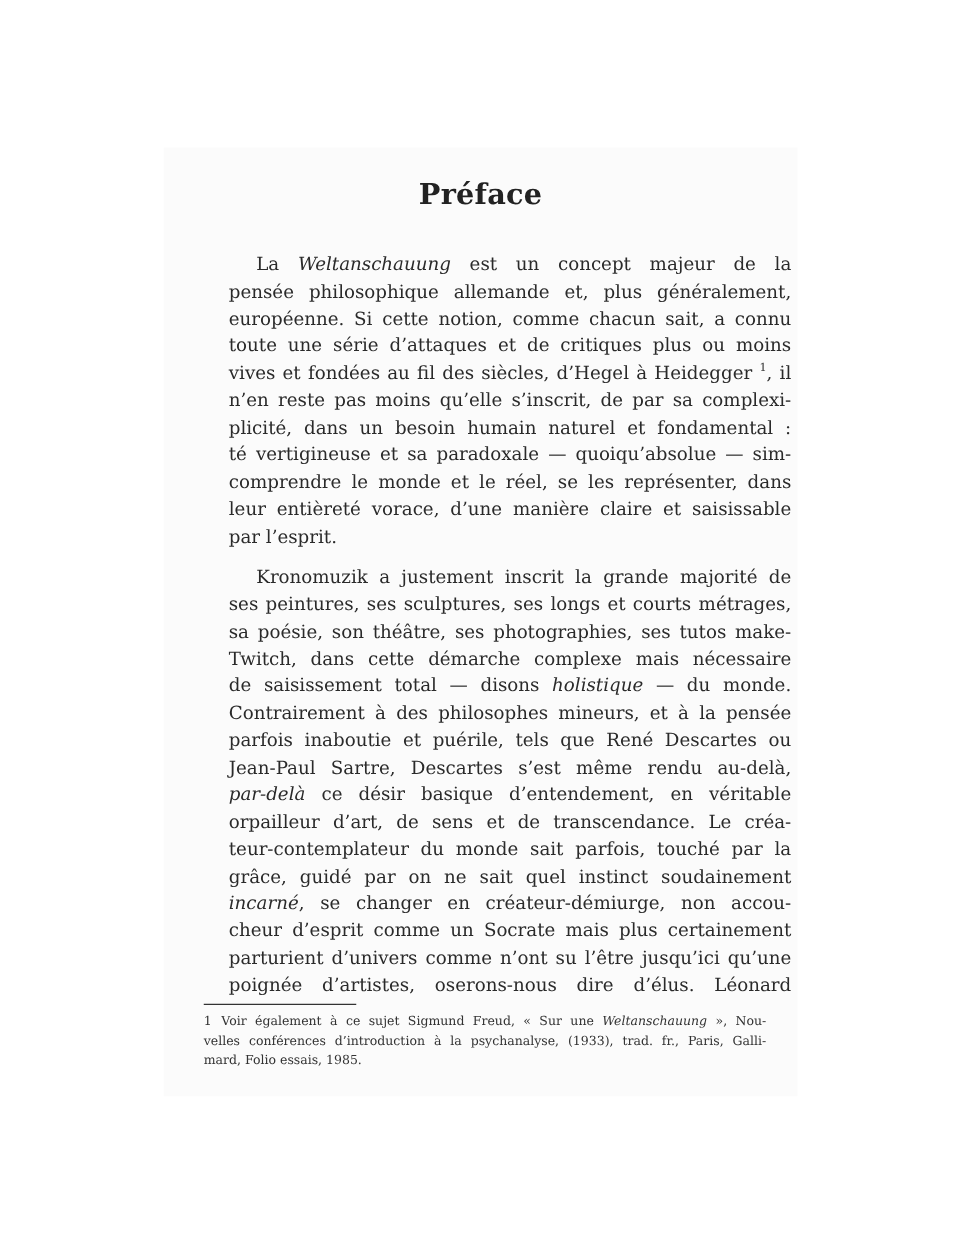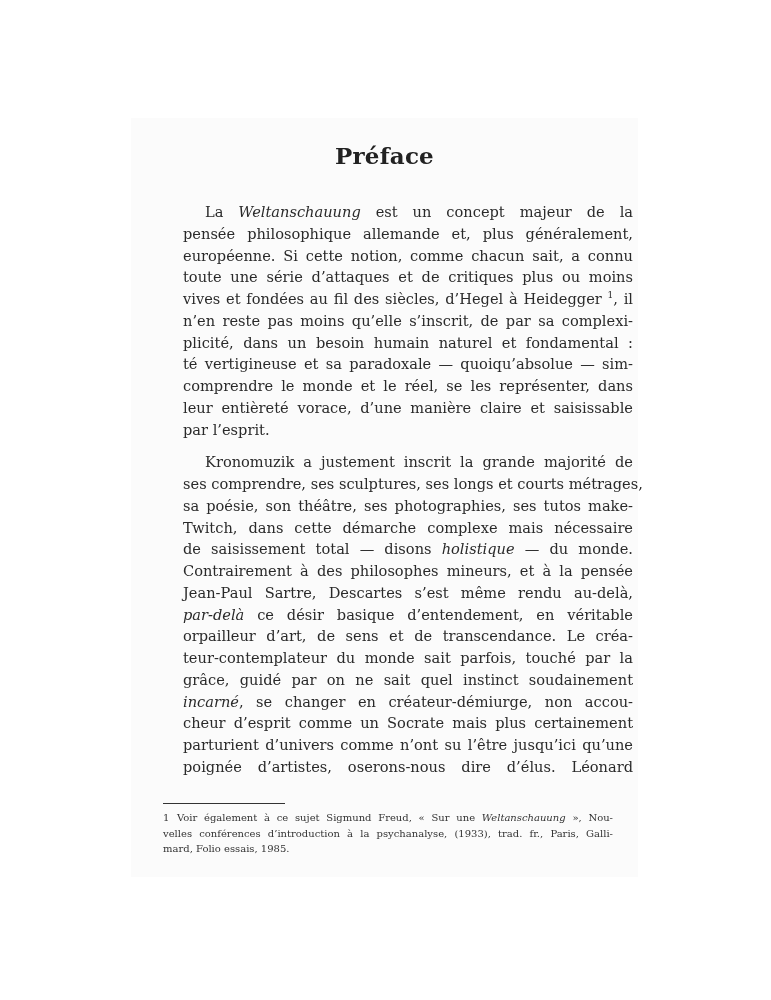--- a/index.html
+++ b/index.html
@@ -119,25 +119,26 @@
         <span class="line">n’en reste pas moins qu’elle s’inscrit, de par sa complexi-</span>
         <span class="line">plicité, dans un besoin humain naturel et fondamental :</span>
         <span class="line">té vertigineuse et sa paradoxale — quoiqu’absolue — sim-</span>
         <span class="line">comprendre le monde et le réel, se les représenter, dans</span>
         <span class="line">leur entièreté vorace, d’une manière claire et saisissable</span>
         <span class="line last">par l’esprit.</span>
       </div>
       <div class="para-gap"></div>
       <div>
         <span class="line indent">Kronomuzik a justement inscrit la grande majorité de</span>
-        <span class="line">ses comprendre, ses sculptures, ses longs et courts métrages,</span>
+        <span class="line">ses peintures, ses sculptures, ses longs et courts métrages,</span>
         <span class="line">sa poésie, son théâtre, ses photographies, ses tutos make-</span>
         <span class="line">Twitch, dans cette démarche complexe mais nécessaire</span>
         <span class="line">de saisissement total — disons <em>holistique</em> — du monde.</span>
         <span class="line">Contrairement à des philosophes mineurs, et à la pensée</span>
+        <span class="line">parfois inaboutie et puérile, tels que René Descartes ou</span>
         <span class="line">Jean-Paul Sartre, Descartes s’est même rendu au-delà,</span>
         <span class="line"><em>par-delà</em> ce désir basique d’entendement, en véritable</span>
         <span class="line">orpailleur d’art, de sens et de transcendance. Le créa-</span>
         <span class="line">teur-contemplateur du monde sait parfois, touché par la</span>
         <span class="line">grâce, guidé par on ne sait quel instinct soudainement</span>
         <span class="line"><em>incarné</em>, se changer en créateur-démiurge, non accou-</span>
         <span class="line">cheur d’esprit comme un Socrate mais plus certainement</span>
         <span class="line">parturient d’univers comme n’ont su l’être jusqu’ici qu’une</span>
         <span class="line">poignée d’artistes, oserons-nous dire d’élus. Léonard</span>
       </div>

